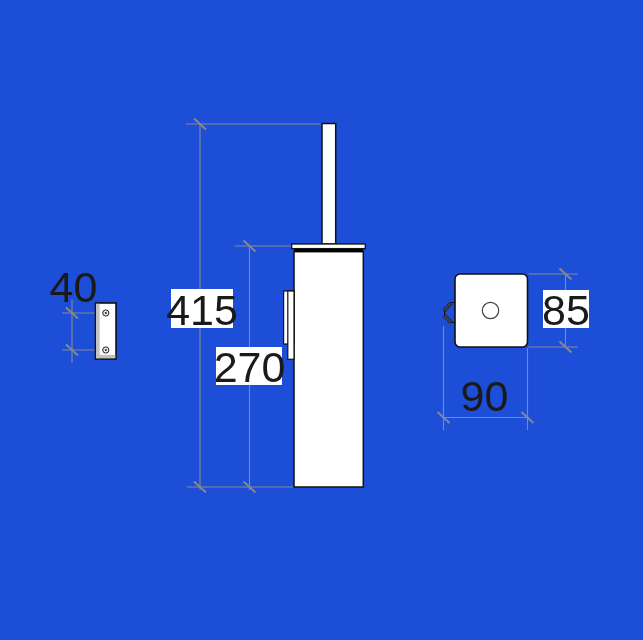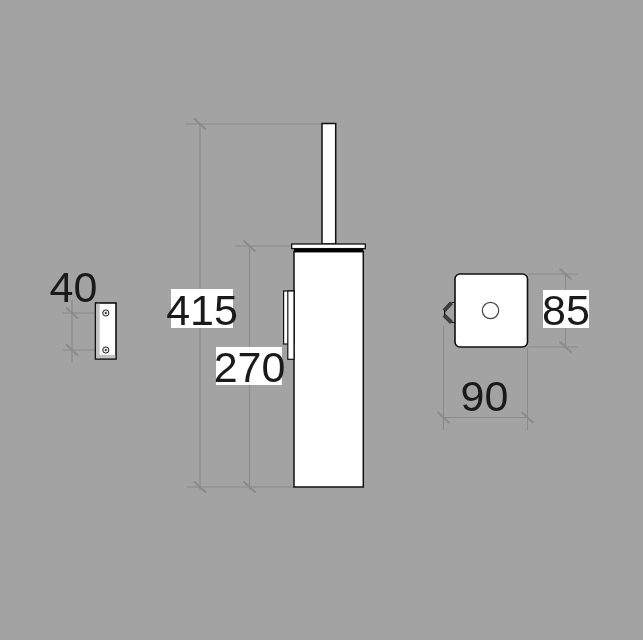--- a/index.html
+++ b/index.html
@@ -5,21 +5,21 @@
   html, body {
     margin: 0;
     padding: 0;
     background: #ffffff;
     font-family: "Liberation Sans", sans-serif;
   }
   .stage {
     position: relative;
     width: 643px;
     height: 640px;
-    background: #a3a3a3;
+    background: #1d4ed8;
     overflow: hidden;
   }
   svg { display: block; }
   .obj-fill  { fill: #ffffff; stroke: #111111; stroke-width: 1.5; }
   .obj-thin  { fill: #ffffff; stroke: #111111; stroke-width: 1.2; }
   .obj-thick { fill: none; stroke: #000000; stroke-width: 3; }
   .shade     { fill: #c2c2c2; stroke: none; }
   .screw     { fill: #e8e8e8; stroke: #222222; stroke-width: 1; }
   .screw-dot { fill: #222222; stroke: none; }
   .clip-nub  { fill: #404040; stroke: #111111; stroke-width: 0.6; }

